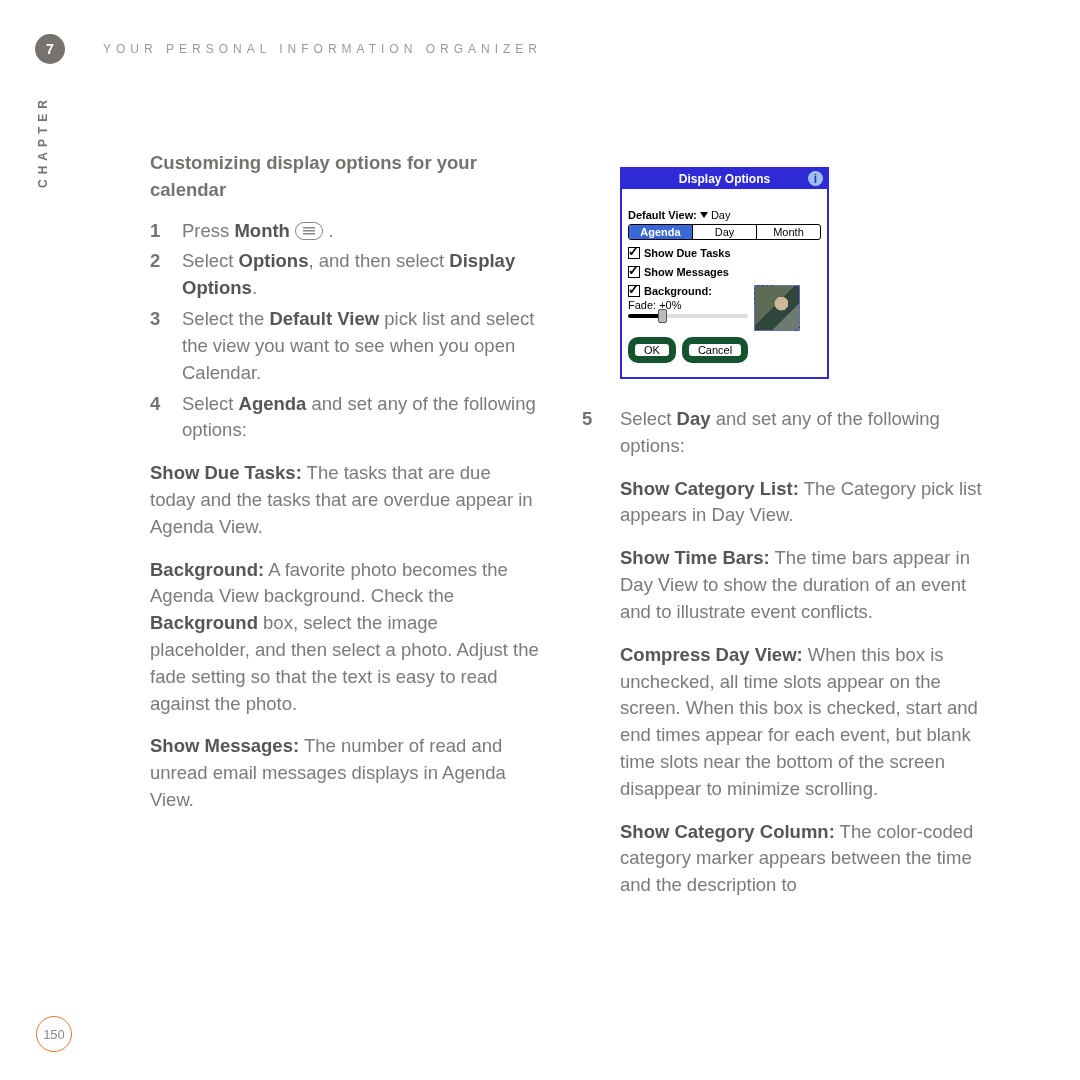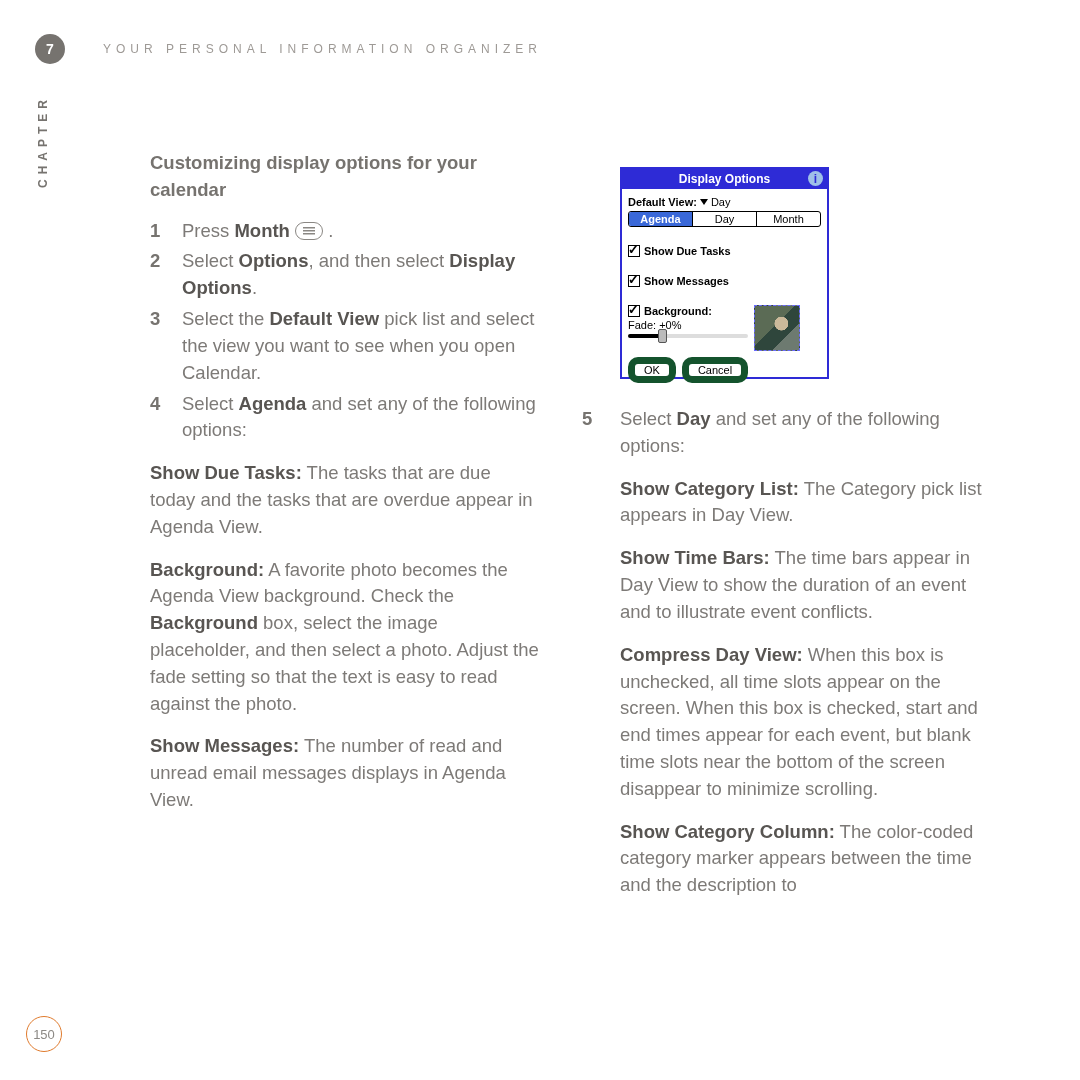--- a/index.html
+++ b/index.html
@@ -33,45 +33,45 @@
   .menu-key { display:inline-flex; align-items:center; justify-content:center; width:28px; height:18px; border:1.5px solid #8a8783; border-radius:10px; vertical-align:middle; position:relative; top:-1px; }
   .menu-key::before { content:""; width:12px; height:8px; background:
     linear-gradient(#8a8783,#8a8783) 0 0/12px 1.5px no-repeat,
     linear-gradient(#8a8783,#8a8783) 0 3px/12px 1.5px no-repeat,
     linear-gradient(#8a8783,#8a8783) 0 6px/12px 1.5px no-repeat; }
 
   
   .device { position:absolute; left:620px; top:167px; width:209px; height:212px; border:2px solid #2e2bd6; background:#fff; font-family:"Lucida Grande","Segoe UI",sans-serif; color:#000; font-size:11px; }
   .dlg-title { height:20px; background:#2e2bd6; color:#fff; font-weight:bold; display:flex; align-items:center; justify-content:center; position:relative; font-size:12px; }
   .info-ic { position:absolute; right:4px; top:2px; width:15px; height:15px; border-radius:50%; background:#9fc0e8; color:#2e2bd6; font-weight:bold; font-size:12px; display:flex; align-items:center; justify-content:center; }
-  .dlg-body { padding:5px 6px 4px; }
+  .dlg-body { padding:18px 6px 4px; }
   .row { margin-top:2px; display:flex; align-items:center; font-weight:bold; }
   .picklist { display:inline-flex; align-items:center; margin-left:3px; font-weight:normal; }
   .picklist .caret { width:0;height:0;border-left:4px solid transparent;border-right:4px solid transparent;border-top:6px solid #000; margin-right:3px;}
   .tabs { display:flex; margin-top:3px; border:1px solid #000; border-radius:3px; overflow:hidden; }
   .tab { flex:1; text-align:center; padding:1px 2px; font-size:11px; border-left:1px solid #000; cursor:pointer; }
   .tab:first-child{border-left:none;}
   .tab.active { background:#3a68d8; color:#fff; font-weight:bold; }
-  .ck-row { display:flex; align-items:center; margin-top:18px; font-weight:bold; font-size:11px; }
+  .ck-row { display:flex; align-items:center; margin-top:7px; font-weight:bold; font-size:11px; }
   .ck { width:12px;height:12px;border:1px solid #000; margin-right:4px; position:relative; }
   .ck.checked::after{content:"✓"; position:absolute; left:-1px; top:-4px; font-size:13px; }
   .bg-row { display:flex; align-items:flex-start; }
   .thumb { margin-left:6px; width:46px; height:46px; background:
      radial-gradient(circle at 60% 40%, #cbb99a 0 18%, transparent 19%),
      linear-gradient(135deg,#5b6b55 0 45%, #2f463c 45% 70%, #6d7a70 70% 100%);
      border:1px dashed #6b6bff; }
   .fade-row { font-weight:normal; margin-top:2px; }
   .slider { margin-top:3px; display:flex; align-items:center; }
   .slider-track { width:120px; height:4px; background:linear-gradient(90deg,#000 0 34px,#ddd 34px 100%); border-radius:2px; position:relative; }
   .slider-thumb { position:absolute; left:30px; top:-5px; width:9px; height:14px; background:#bbb; border:1px solid #555; border-radius:2px; }
   .btn-row { margin-top:6px; display:flex; gap:6px; }
   .pill { border:7px solid #14532d; border-radius:10px; padding:0 9px; font-size:11px; background:#fff; cursor:pointer; }
 
   
-  .pagenum { position:absolute; left:26px; bottom:28px; width:36px; height:36px; border:1.5px solid #e07b2e; border-radius:50%; display:flex; align-items:center; justify-content:center; font-size:13px; color:#8c8985; }
+  .pagenum { position:absolute; left:36px; bottom:28px; width:36px; height:36px; border:1.5px solid #e07b2e; border-radius:50%; display:flex; align-items:center; justify-content:center; font-size:13px; color:#8c8985; }
 </style>
 </head>
 <body>
 
 <div class="page">
 
   <div class="hdr">
     <div class="chap-circle">7</div>
     <div class="hdr-title">YOUR PERSONAL INFORMATION ORGANIZER</div>
   </div>

